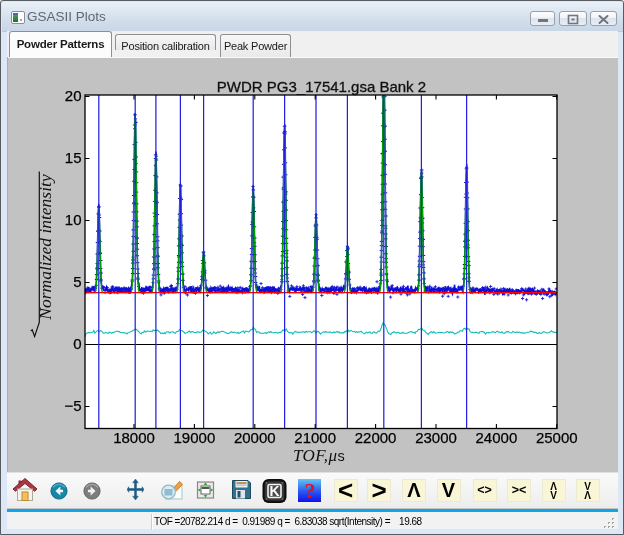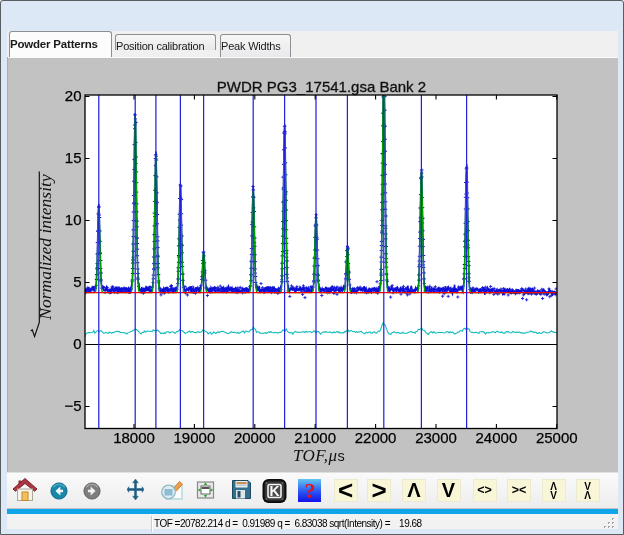--- a/index.html
+++ b/index.html
@@ -15,50 +15,68 @@
 #ticon .d{position:absolute;left:8px;top:7px;width:2px;height:2px;background:#9aa}
 #ttext{position:absolute;left:25px;top:7px;font-size:13.5px;color:#62676d}
 .wbtn{position:absolute;top:9px;height:15px;border:1px solid #98a0aa;border-radius:3px;
   background:linear-gradient(#fdfdfe 0%,#f0f3f7 45%,#dde4ec 50%,#e9eef4 100%);box-sizing:border-box}
 #bmin{left:528px;width:25px}
 #bmax{left:557px;width:28px}
 #bcls{left:588px;width:27px}
 
 #tabstrip{position:absolute;left:6px;top:30px;width:611px;height:27px;background:#f0f0f0}
 .tab{position:absolute;box-sizing:border-box;border:1px solid #8c8f94;border-bottom:none;
-  border-radius:3px 3px 0 0;font-size:11px;color:#1a1a1a;
+  border-radius:3px 3px 0 0;font-size:11px;color:#1a1a1a;text-align:center;
   white-space:nowrap;overflow:hidden;letter-spacing:-0.2px}
 #tab1{left:2px;top:0px;width:103px;height:27px;background:#fcfcfc;font-weight:bold;font-size:11.5px;line-height:25px}
 #tab2{left:108px;top:3px;width:101px;height:16px;background:linear-gradient(#f7f7f7,#e8e8ea);line-height:22px}
 #tab3{left:213px;top:3px;width:71px;height:24px;background:linear-gradient(#f7f7f7,#e8e8ea);line-height:22px}
 #panelline{position:absolute;left:6px;top:56px;width:611px;height:2px;background:#fbfbfb}
 #panelborder{position:absolute;left:6px;top:56px;width:1px;height:415px;background:#aeaeae}
 
 #toolbar{position:absolute;left:6px;top:471px;width:611px;height:37px;
   background:linear-gradient(#fafafa,#ededed);border-top:1px solid #e0e0e0;
   border-bottom:1px solid #c4c4c4;box-sizing:border-box}
 .ticn{position:absolute;top:6px}
 .navb{position:absolute;top:6px;width:24px;height:23px;background:#f9f6d8;
   text-align:center;color:#000;box-sizing:border-box;border:1px solid #ecead0}
 .nb1{font-size:20px;font-weight:bold;line-height:21px}
 .nb2{font-size:12.5px;font-weight:bold;line-height:21px;letter-spacing:0px}
 .nb3{font-size:10px;font-weight:bold;line-height:9px;padding-top:2px}
 
 #status{position:absolute;left:6px;top:508px;width:611px;height:20px;
-  background:#f2f2f2;border-top:5px solid #0ea5e9;box-sizing:border-box}
+  background:#f2f2f2;border-top:3px solid #0ea5e9;box-sizing:border-box}
 #sdiv{position:absolute;left:144px;top:2px;width:1px;height:16px;background:#cdcdcd;border-right:1px solid #fff}
 #stext{position:absolute;left:147px;top:4px;font-size:10px;letter-spacing:-0.5px;color:#000}
 #grip{position:absolute;right:2px;bottom:2px;width:12px;height:12px}
 
 </style></head><body>
 <div id="win">
+  <div id="titlebar">
+    <div id="ticon">
+        <div class="g"></div>
+        <div class="b"></div>
+        <div class="d"></div>
+      </div>
+    <div id="ttext">GSASII Plots</div>
+    <div class="wbtn" id="bmin"><svg width="23" height="13">
+          <rect x="7" y="6" width="10" height="3" rx="0.5" fill="#70767e"></rect>
+        </svg></div>
+    <div class="wbtn" id="bmax"><svg width="26" height="13">
+          <rect x="8.5" y="2.5" width="9" height="8" fill="none" stroke="#70767e" stroke-width="1.6"></rect>
+          <rect x="11.5" y="5.5" width="3" height="2" fill="#70767e"></rect>
+        </svg></div>
+    <div class="wbtn" id="bcls"><svg width="25" height="13">
+          <path d="M8.5 3 L16.5 10 M16.5 3 L8.5 10" stroke="#70767e" stroke-width="2" stroke-linecap="round"></path>
+        </svg></div>
+  </div>
   <div id="tabstrip">
     <div class="tab" id="tab1">Powder Patterns</div>
     <div class="tab" id="tab2">Position calibration</div>
-    <div class="tab" id="tab3">Peak Widths</div>
+    <div class="tab" id="tab3">Peak Powder</div>
   </div>
   <div id="panelline"></div>
   <div id="panelborder"></div>
   <svg width="610" height="414" viewBox="7 57 610 414" style="position:absolute;left:7px;top:57px">
 <rect x="7" y="57" width="610" height="414" fill="#c2c2c2"></rect>
 <rect x="84.0" y="94.0" width="472.0" height="333.5" fill="#ffffff"></rect>
 <clipPath id="pc">
         <rect x="84.0" y="94.0" width="472.0" height="333.5"></rect>
       </clipPath>
 <g clip-path="url(#pc)">

